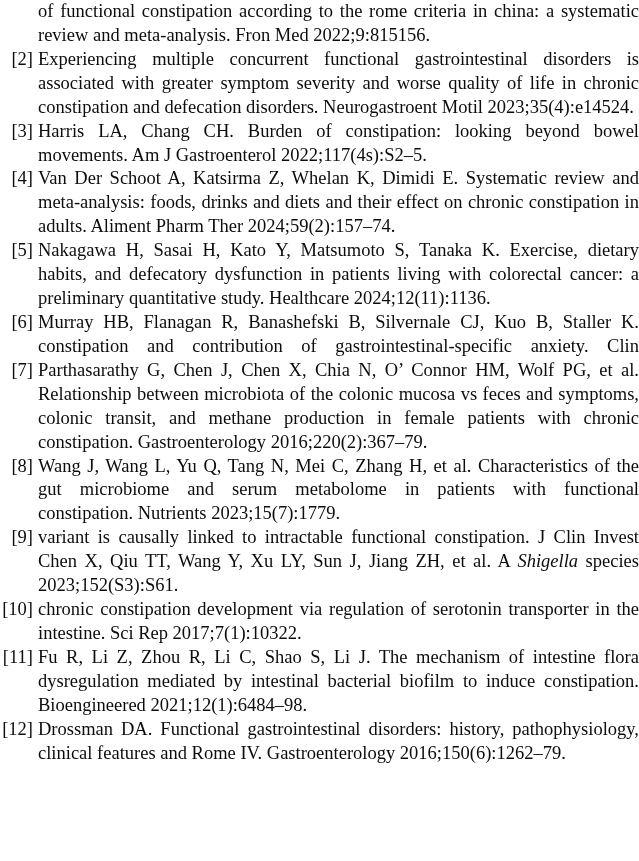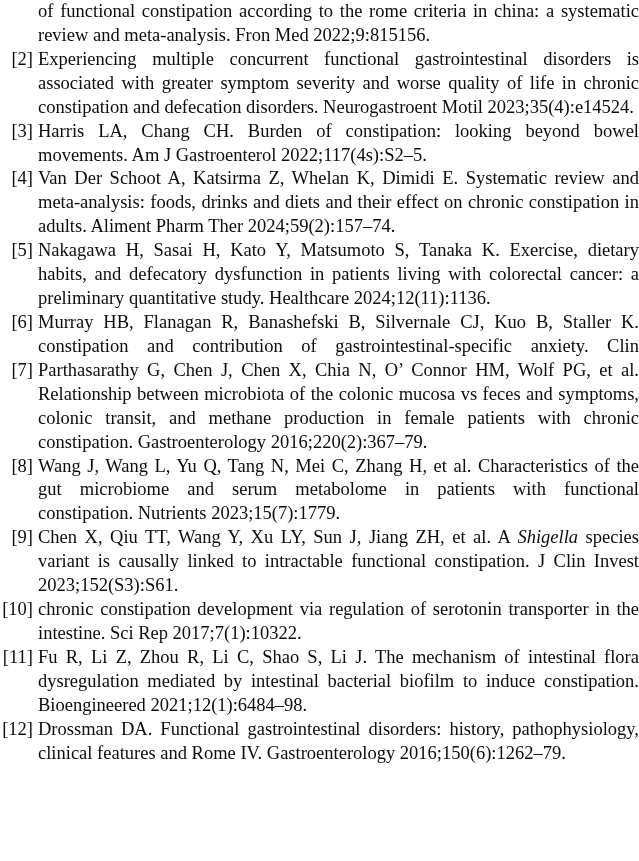--- a/index.html
+++ b/index.html
@@ -95,34 +95,34 @@
 
   <div class="ref">
     <span class="ref-label">[8]</span>
   <div class="line">Wang J, Wang L, Yu Q, Tang N, Mei C, Zhang H, et al. Characteristics of the</div>
       <div class="line">gut microbiome and serum metabolome in patients with functional</div>
       <div class="line last">constipation. Nutrients 2023;15(7):1779.</div>
     </div>
 
   <div class="ref">
     <span class="ref-label">[9]</span>
-  <div class="line"><span>Chen X, Qiu TT, Wang Y, Xu LY, Sun J, Jiang ZH, et al. A </span><i>Shigella</i><span> species</span></div>
-      <div class="line">variant is causally linked to intractable functional constipation. J Clin Invest</div>
+  <div class="line">variant is causally linked to intractable functional constipation. J Clin Invest</div>
+      <div class="line"><span>Chen X, Qiu TT, Wang Y, Xu LY, Sun J, Jiang ZH, et al. A </span><i>Shigella</i><span> species</span></div>
       <div class="line last">2023;152(S3):S61.</div>
     </div>
 
   <div class="ref">
     <span class="ref-label">[10]</span>
       <div class="line">chronic constipation development via regulation of serotonin transporter in the</div>
       <div class="line last">intestine. Sci Rep 2017;7(1):10322.</div>
     </div>
 
   <div class="ref">
     <span class="ref-label">[11]</span>
-  <div class="line">Fu R, Li Z, Zhou R, Li C, Shao S, Li J. The mechanism of intestinal flora</div>
+  <div class="line">Fu R, Li Z, Zhou R, Li C, Shao S, Li J. The mechanism of intestine flora</div>
       <div class="line">dysregulation mediated by intestinal bacterial biofilm to induce constipation.</div>
       <div class="line last">Bioengineered 2021;12(1):6484–98.</div>
     </div>
 
   <div class="ref">
     <span class="ref-label">[12]</span>
   <div class="line">Drossman DA. Functional gastrointestinal disorders: history, pathophysiology,</div>
       <div class="line last">clinical features and Rome IV. Gastroenterology 2016;150(6):1262–79.</div>
     </div>
 </div>

